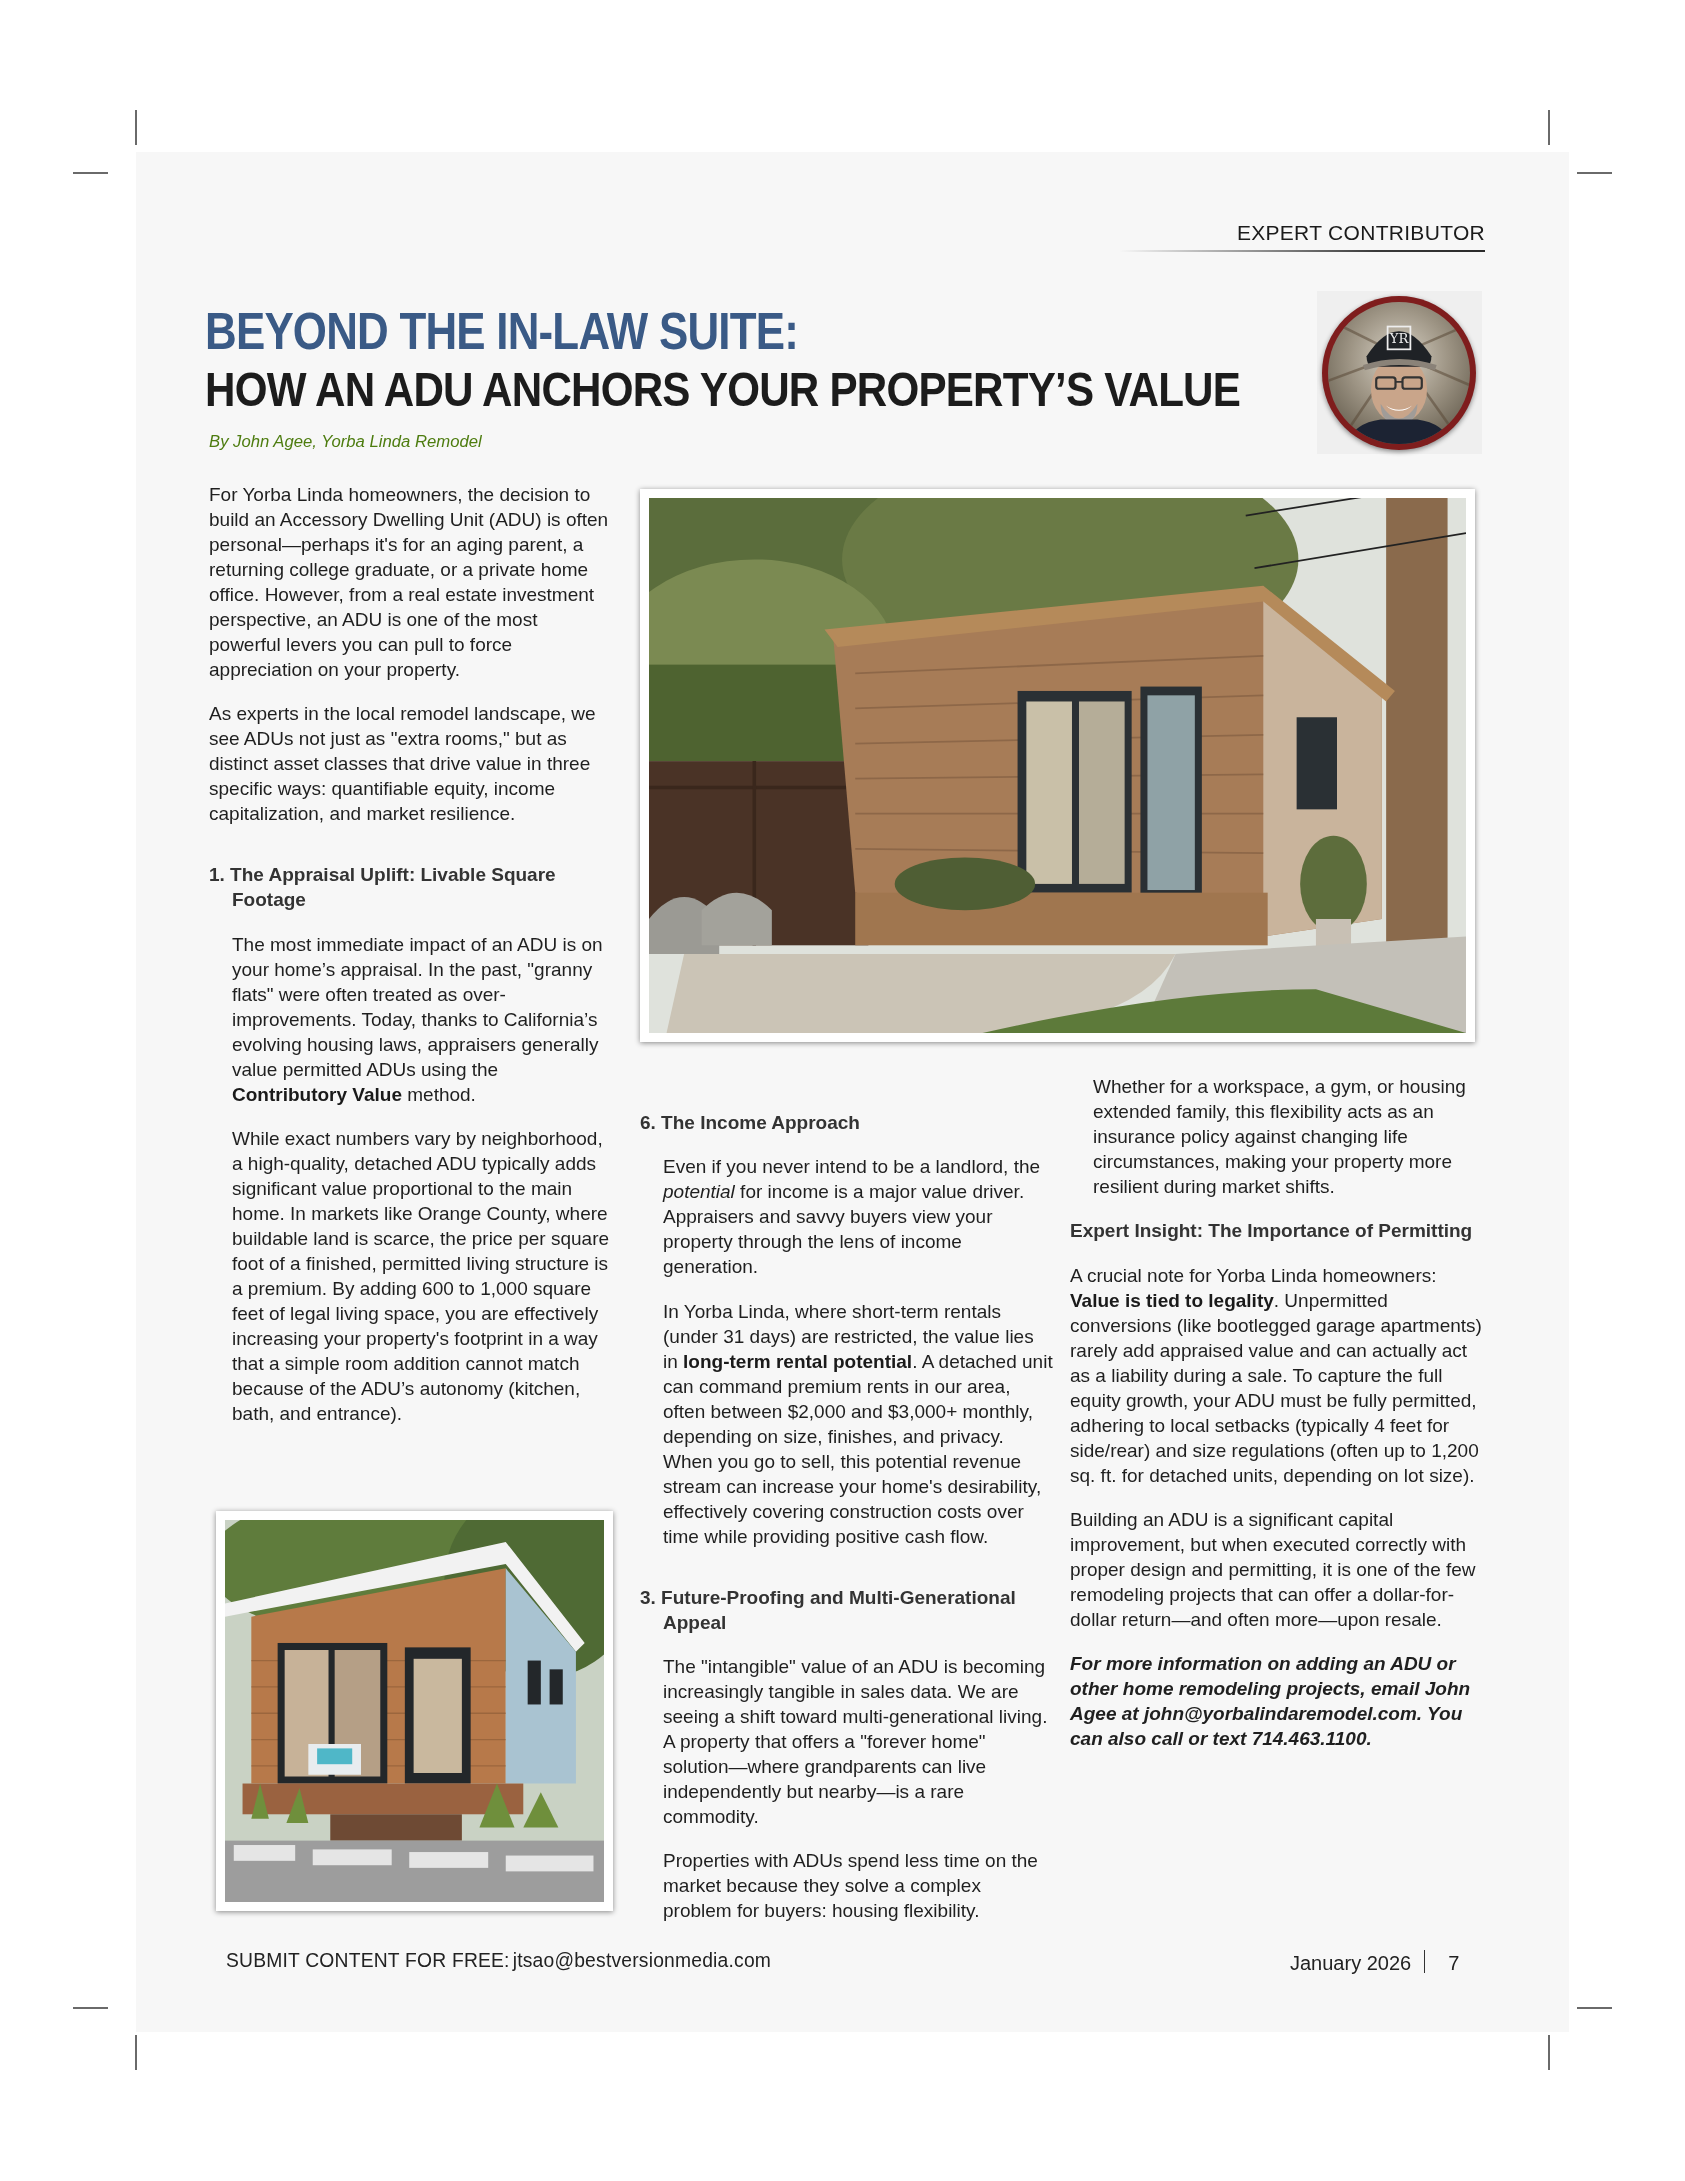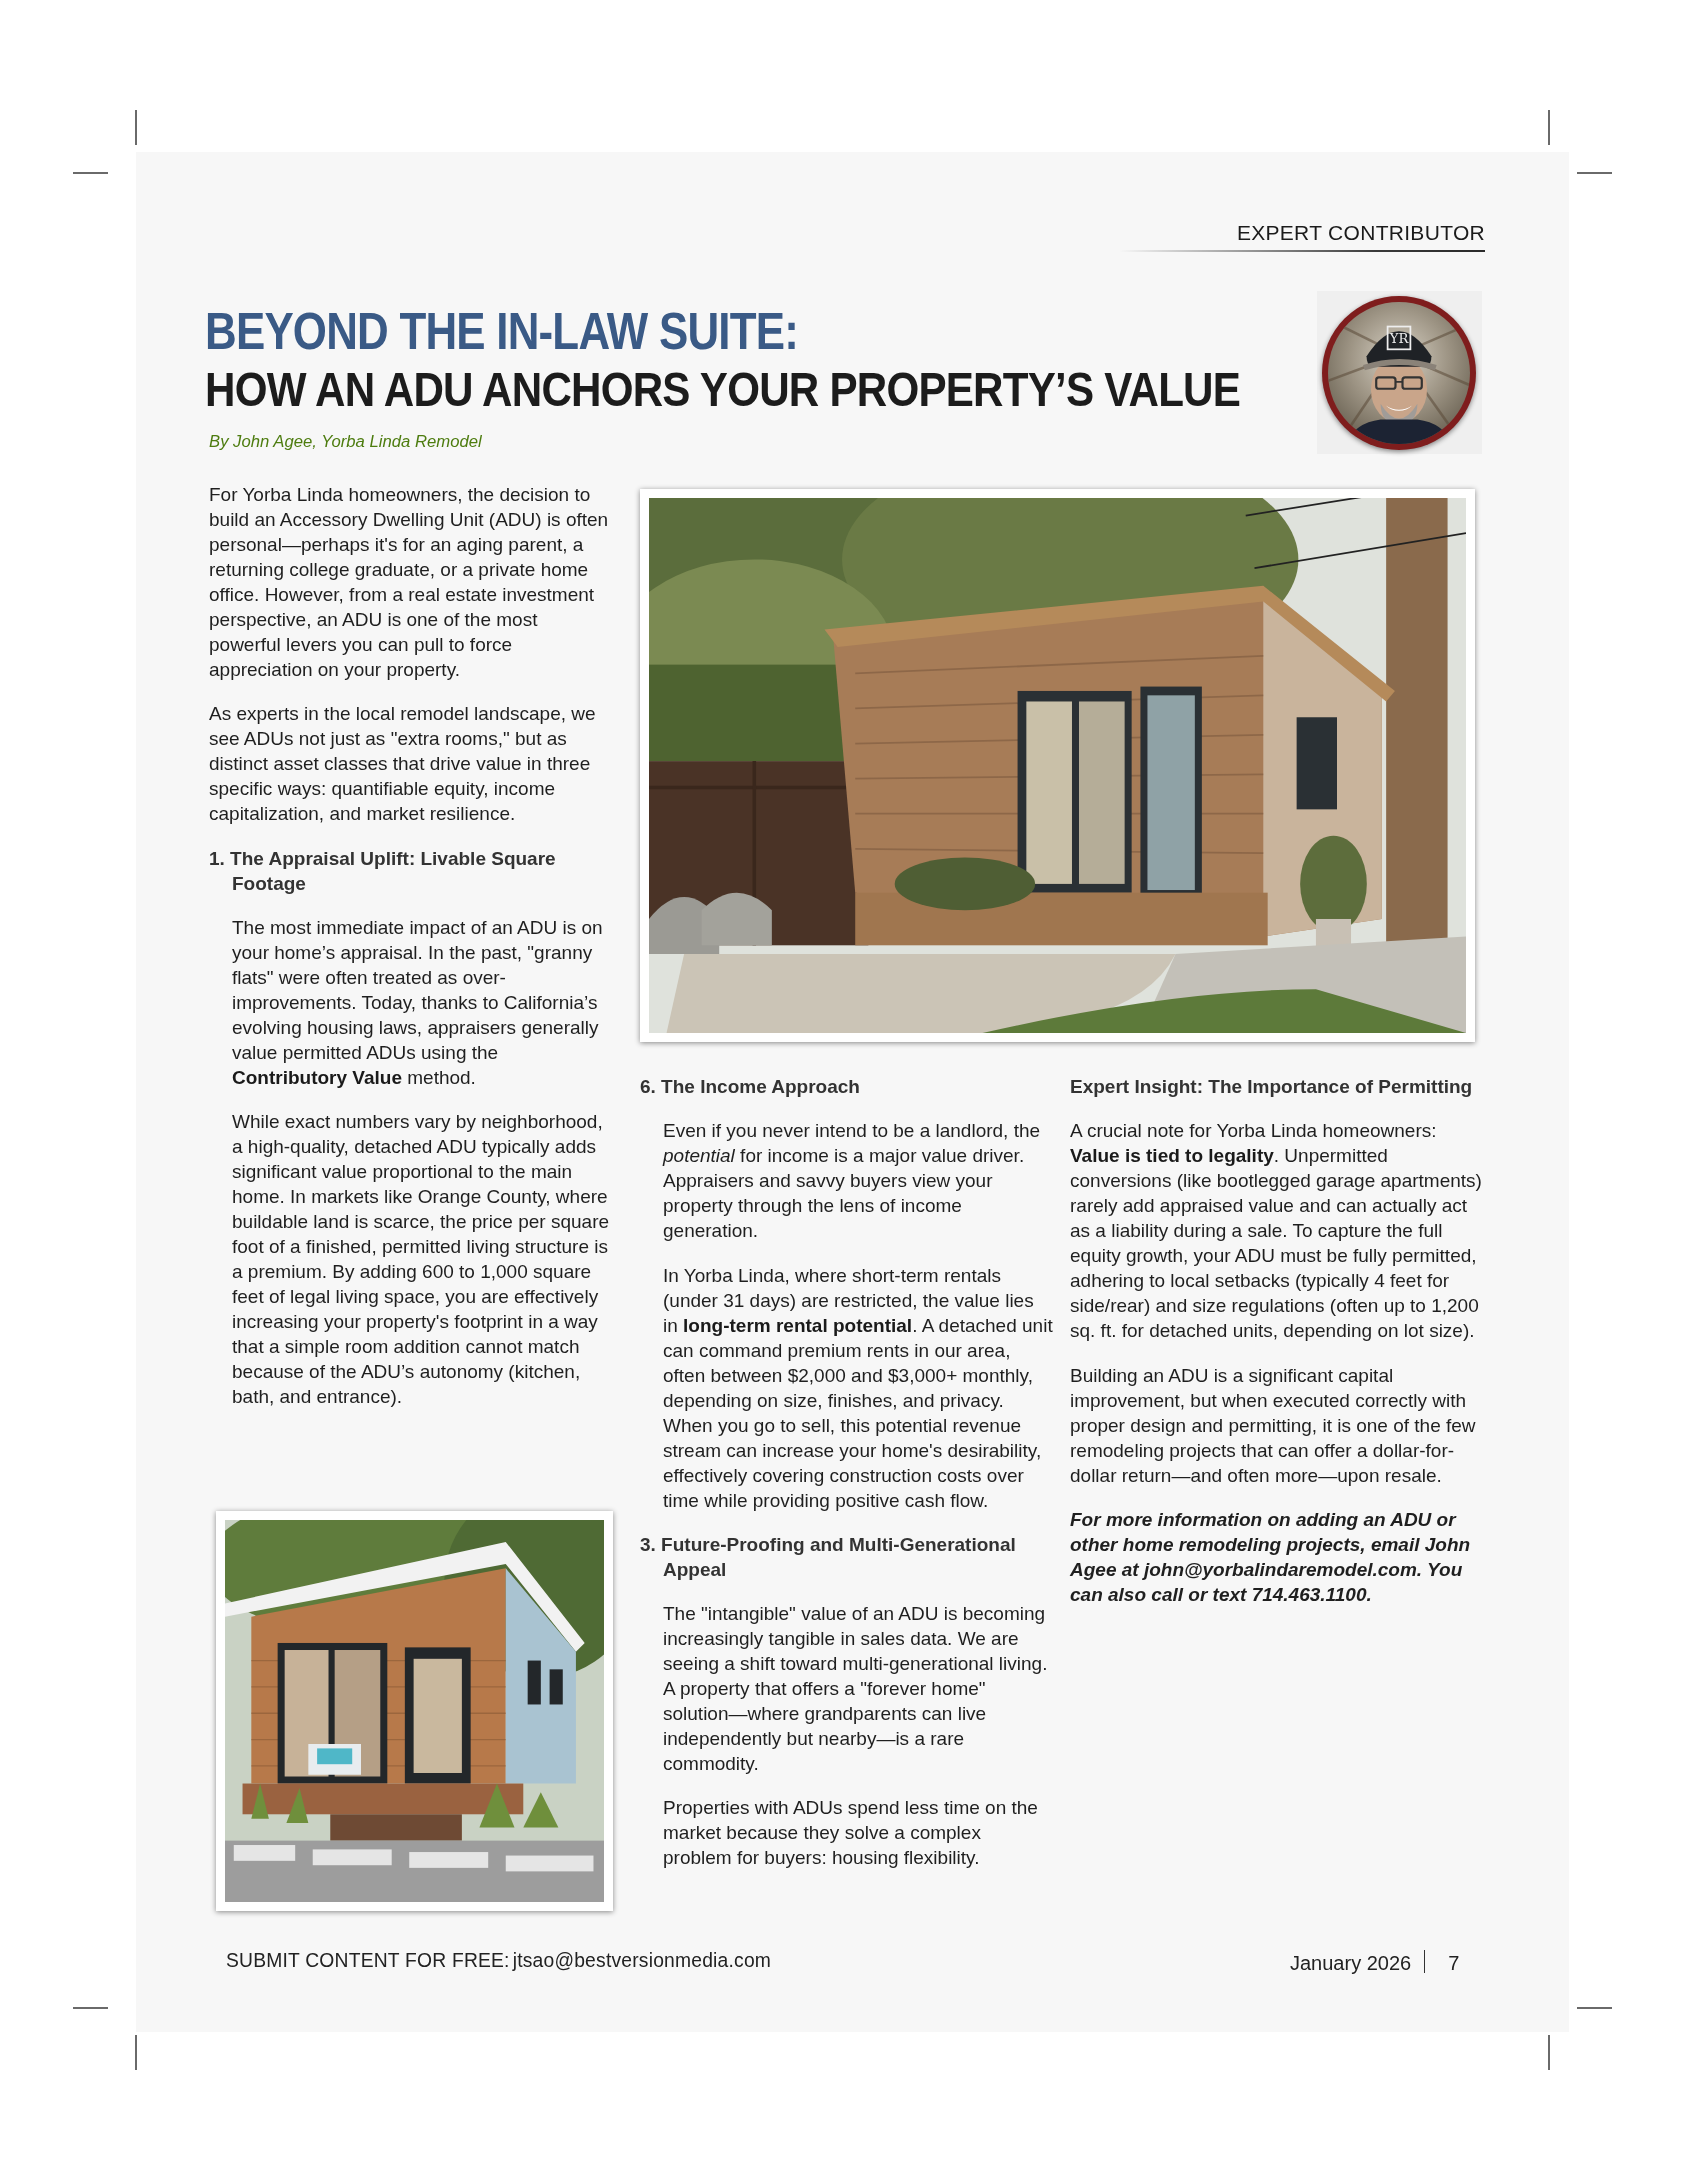--- a/index.html
+++ b/index.html
@@ -48,21 +48,21 @@
   }
   .avatar-inner {
     position:absolute; left:6.1px; top:6.1px; width:142px; height:142px; border-radius:50%; overflow:hidden;
     background:radial-gradient(circle at 50% 40%, #d9d3c6 0%, #9d9484 45%, #6b6354 80%);
   }
 
   .col { position:absolute; font-size:19px; line-height:25px; color:#1f1f1f; }
   .col p { margin:0 0 19.3px 0; }
   .col .h { font-weight:bold; color:#333; margin:0 0 19.3px 0; }
   .col .indent { padding-left:23px; }
-  .col .hang { padding-left:23px; text-indent:-23px; }
+  .col .hang { padding-left:23px; text-indent:-23px;margin-top:36px; }
   .col b { font-weight:bold; color:#1a1a1a; }
 
   .col-1 { left:209px; top:482px; width:404px; }
   .col-2 { left:640px; top:1074px; width:413px; }
   .col-3 { left:1070px; top:1074px; width:413px; }
 
   .photo {
     position:absolute; background:#ffffff; box-shadow:0 0.9px 5.3px rgba(0,0,0,0.45);
   }
   .photo-big { left:640px; top:489px; width:835px; height:553px; }
@@ -183,20 +183,21 @@
 <div class="col col-2">
   <div class="h hang">6. The Income Approach</div>
   <p class="indent"><span>Even if you never intend to be a landlord, the </span><i>potential</i><span> for income is a major value driver. Appraisers and savvy buyers view your property through the lens of income generation.</span></p>
   <p class="indent"><span>In Yorba Linda, where short-term rentals (under 31 days) are restricted, the value lies in </span><b>long-term rental potential</b><span>. A detached unit can command premium rents in our area, often between $2,000 and $3,000+ monthly, depending on size, finishes, and privacy. When you go to sell, this potential revenue stream can increase your home's desirability, effectively covering construction costs over time while providing positive cash flow.</span></p>
   <div class="h hang">3. Future-Proofing and Multi-Generational Appeal</div>
   <p class="indent">The "intangible" value of an ADU is becoming increasingly tangible in sales data. We are seeing a shift toward multi-generational living. A property that offers a "forever home" solution—where grandparents can live independently but nearby—is a rare commodity.</p>
   <p class="indent">Properties with ADUs spend less time on the market because they solve a complex problem for buyers: housing flexibility.</p>
 </div>
 
 <div class="col col-3">
+  <p class="indent">Whether for a workspace, a gym, or housing extended family, this flexibility acts as an insurance policy against changing life circumstances, making your property more resilient during market shifts.</p>
   <div class="h">Expert Insight: The Importance of Permitting</div>
   <p><span>A crucial note for Yorba Linda homeowners: </span><b>Value is tied to legality</b><span>. Unpermitted conversions (like bootlegged garage apartments) rarely add appraised value and can actually act as a liability during a sale. To capture the full equity growth, your ADU must be fully permitted, adhering to local setbacks (typically 4 feet for side/rear) and size regulations (often up to 1,200 sq. ft. for detached units, depending on lot size).</span></p>
   <p>Building an ADU is a significant capital improvement, but when executed correctly with proper design and permitting, it is one of the few remodeling projects that can offer a dollar-for-dollar return—and often more—upon resale.</p>
   <p style="font-weight:bold; font-style:italic;">For more information on adding an ADU or other home remodeling projects, email John Agee at john@yorbalindaremodel.com. You can also call or text 714.463.1100.</p>
 </div>
 
 <div class="photo photo-small">
   <div class="img">
     <svg width="379" height="383" viewBox="0 0 432 436" preserveAspectRatio="none">
       <rect width="432" height="436" fill="#c9d2c4"></rect>

